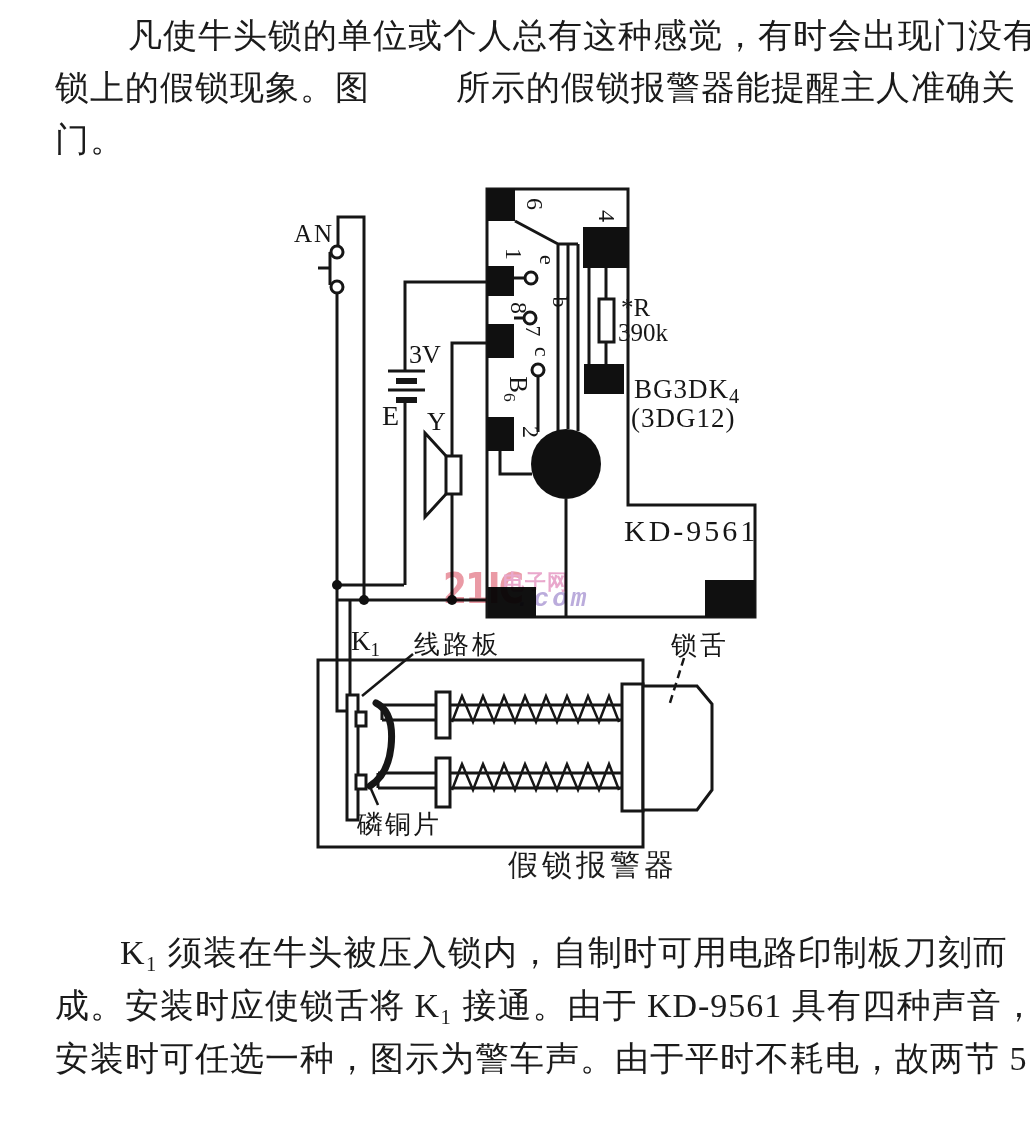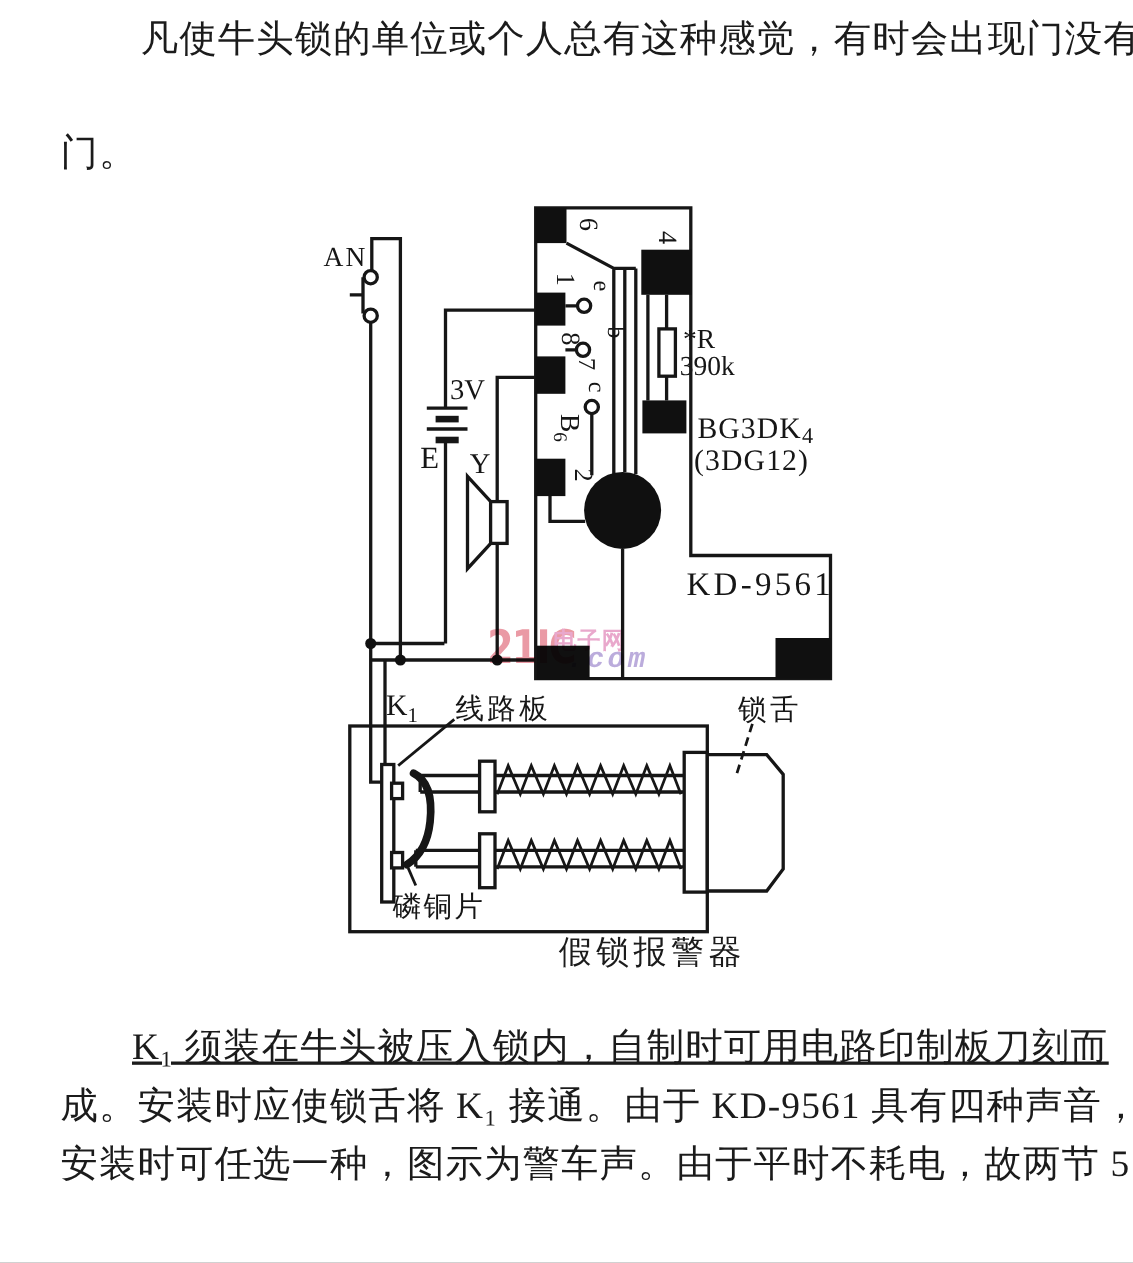--- a/index.html
+++ b/index.html
@@ -21,20 +21,23 @@
   .wm-site{position:absolute;left:60px;top:4px;font-size:21px;font-weight:bold;letter-spacing:1px;}
   .wm-domain{position:absolute;left:72px;top:20px;font-size:26px;font-weight:bold;
       font-style:italic;letter-spacing:3px;font-family:"DejaVu Serif",serif;}
 </style>
 </head>
 <body>
 
 <div class="page">
 
   <div class="txt" style="left:128px;top:16px;">凡使牛头锁的单位或个人总有这种感觉，有时会出现门没有</div>
+  <div class="txt" style="left:55px;top:68px;">
+    <span>锁上的假锁现象。图</span><span class="fig-gap"></span><span>所示的假锁报警器能提醒主人准确关</span>
+  </div>
   <div class="txt" style="left:55px;top:120px;">门。</div>
 
   <svg width="1030" height="880" viewBox="0 0 1030 880">
 
     <g stroke="#161616" fill="none" stroke-width="3">
 
       <path d="M338,246 V217 H364 V600"></path>
       <path d="M337,293 V711 H347"></path>
       <path d="M337,585 H404"></path>
       <path d="M337,600 H488"></path>
@@ -152,17 +155,17 @@
   </svg>
 
   <div class="wm">
     <span class="wm-brand" style="color: rgb(232, 143, 155);">21IC</span>
     <span class="wm-site" style="color: rgb(231, 159, 199);">电子网</span>
     <span class="wm-domain" style="color: rgb(180, 163, 216); font-family: Liberation Mono, monospace;">.com</span>
   </div>
 
   <div class="caption" style="left:508px;top:845px;">假锁报警器</div>
 
-  <div class="txt" style="left:120px;top:933px;text-decoration:underline;">K₁ 须装在牛头被压入锁内，自制时可用电路印制板刀刻而</div>
+  <div class="txt" style="left:120px;top:933px;">K₁ 须装在牛头被压入锁内，自制时可用电路印制板刀刻而</div>
   <div class="txt" style="left:55px;top:986px;">成。安装时应使锁舌将 K₁ 接通。由于 KD-9561 具有四种声音，</div>
   <div class="txt" style="left:55px;top:1039px;">安装时可任选一种，图示为警车声。由于平时不耗电，故两节 5 号</div>
 
 </div>
 
 </body></html>

